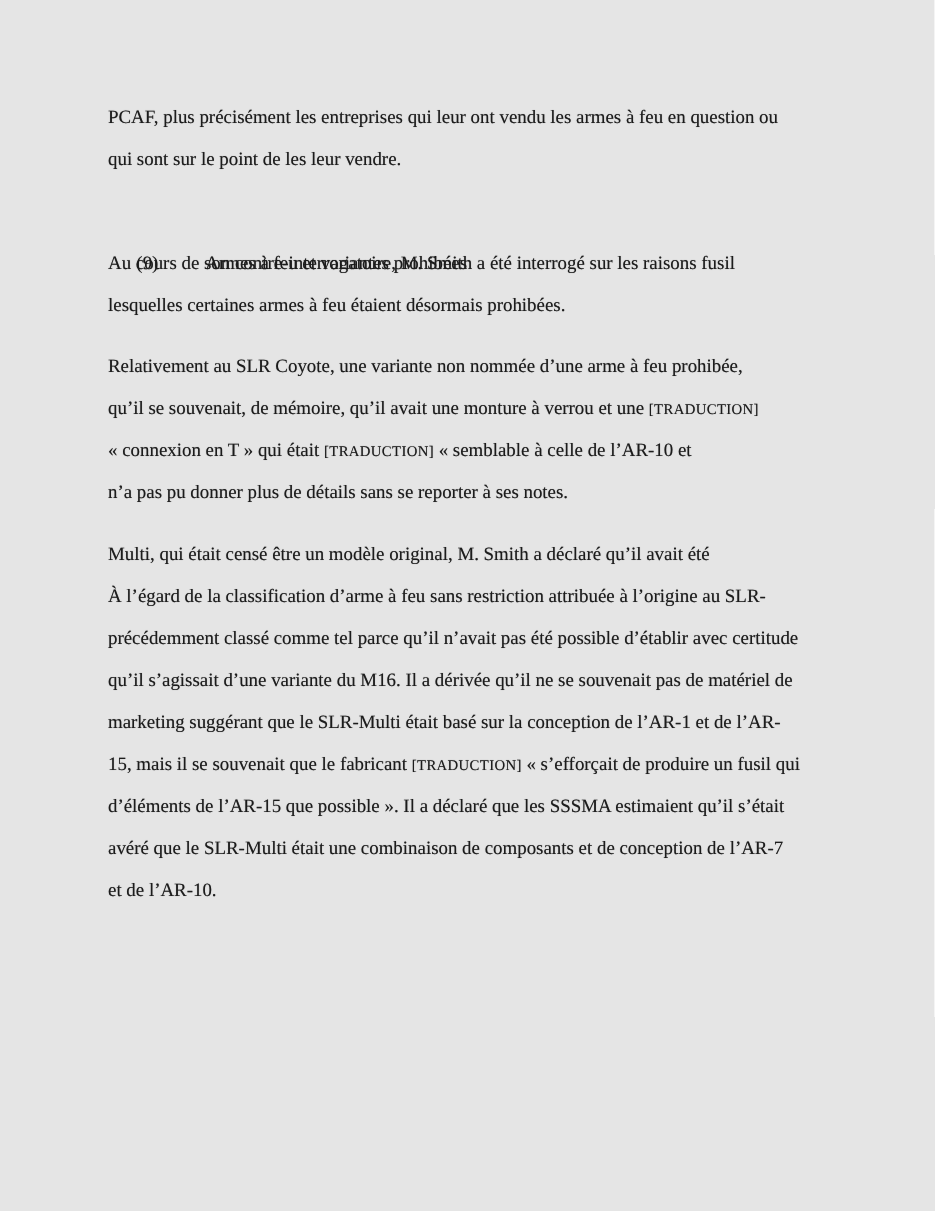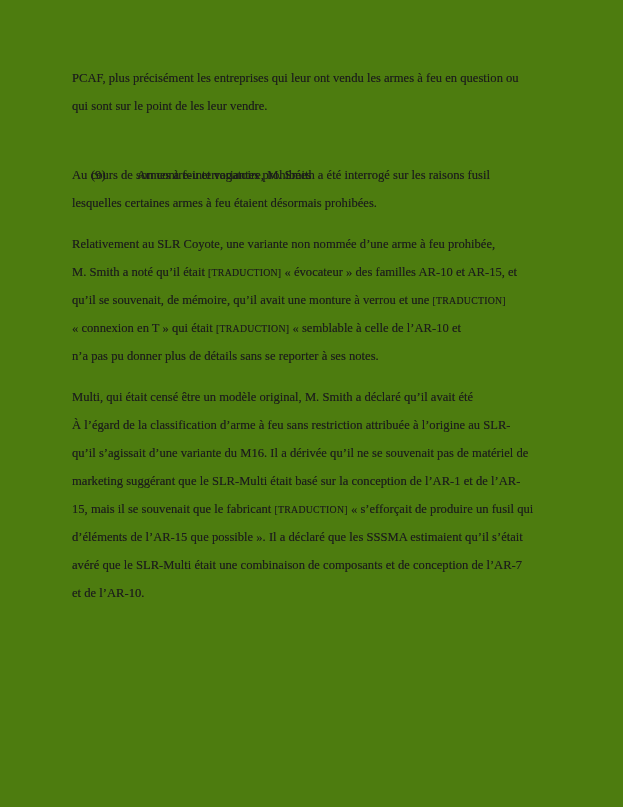--- a/index.html
+++ b/index.html
@@ -9,21 +9,21 @@
   }
   body {
     width: 623px;
     height: 807px;
     overflow: hidden;
   }
   .page {
     position: relative;
     width: 623px;
     height: 807px;
-    background: #4d7c0f;
+    background: #e5e5e5;
   }
   .doc {
     position: absolute;
     top: 64px;
     left: 72px;
     width: 500px;
     font-family: "Liberation Serif", "DejaVu Serif", serif;
     font-size: 12.6px;
     color: #1c1c1c;
     text-shadow: 0 0 0.5px rgba(30,30,30,0.55);
@@ -55,29 +55,29 @@
       <span class="hnum">(9)</span><span class="htitle">Armes à feu et variantes prohibées</span>
     </div>
 
     <div class="para">
         <div class="line">Au cours de son contre-interrogatoire, M. Smith a été interrogé sur les raisons fusil</div>
         <div class="line">lesquelles certaines armes à feu étaient désormais prohibées.</div>
       </div>
 
     <div class="para">
         <div class="line">Relativement au SLR Coyote, une variante non nommée d’une arme à feu prohibée,</div>
-        <div class="line">M. Smith a noté qu’il était <span class="sc">[TRADUCTION]</span> « évocateur » des familles AR-10 et AR-15, et</div>
         <div class="line">qu’il se souvenait, de mémoire, qu’il avait une monture à verrou et une <span class="sc">[TRADUCTION]</span></div>
         <div class="line">« connexion en T » qui était <span class="sc">[TRADUCTION]</span> « semblable à celle de l’AR-10 et</div>
         <div class="line">n’a pas pu donner plus de détails sans se reporter à ses notes.</div>
       </div>
 
     <div class="para">
         <div class="line">Multi, qui était censé être un modèle original, M. Smith a déclaré qu’il avait été</div>
         <div class="line">À l’égard de la classification d’arme à feu sans restriction attribuée à l’origine au SLR-</div>
+        <div class="line">précédemment classé comme tel parce qu’il n’avait pas été possible d’établir avec certitude</div>
         <div class="line">qu’il s’agissait d’une variante du M16. Il a dérivée qu’il ne se souvenait pas de matériel de</div>
         <div class="line">marketing suggérant que le SLR-Multi était basé sur la conception de l’AR-1 et de l’AR-</div>
         <div class="line">15, mais il se souvenait que le fabricant <span class="sc">[TRADUCTION]</span> « s’efforçait de produire un fusil qui</div>
         <div class="line">d’éléments de l’AR-15 que possible ». Il a déclaré que les SSSMA estimaient qu’il s’était</div>
         <div class="line">avéré que le SLR-Multi était une combinaison de composants et de conception de l’AR-7</div>
         <div class="line">et de l’AR-10.</div>
       </div>
 
   </div>
 </div>

